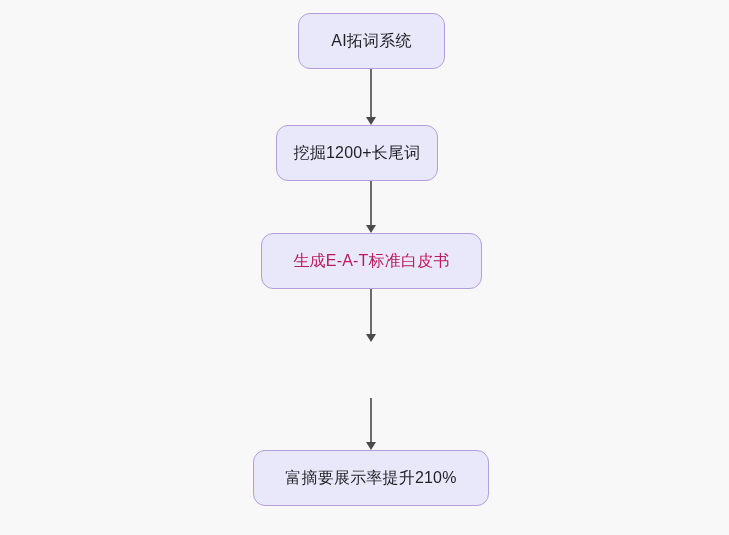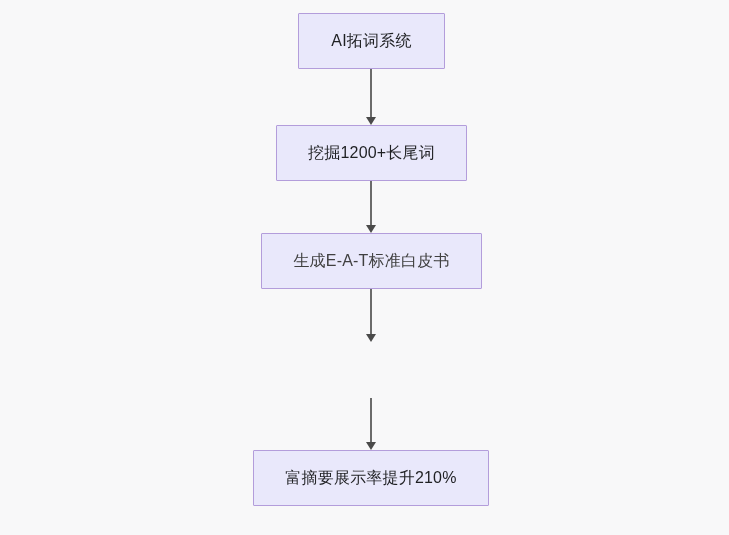--- a/index.html
+++ b/index.html
@@ -16,21 +16,21 @@
   #flowchart-canvas {
     position: relative;
     width: 729px;
     height: 535px;
   }
   .node {
     position: absolute;
     box-sizing: border-box;
     background: #e9e8fb;
     border: 1.4px solid #b39ddb;
-    border-radius: 1px;
+    border-radius: 12px;
     display: flex;
     align-items: center;
     justify-content: center;
     height: 56px;
   }
   .node-label {
     font-size: 16px;
     line-height: 1.2;
     color: #1f2023;
     letter-spacing: 0.2px;
@@ -61,26 +61,26 @@
 </style>
 </head>
 <body style="background: rgb(248, 248, 249);">
 
 <div id="flowchart-canvas">
 
   <div class="node" style="left: 298px; top: 13px; width: 147px; background: rgb(233, 232, 251); border-color: rgb(179, 157, 219);">
     <span class="node-label" style="color: rgb(31, 32, 35);">AI拓词系统</span>
   </div>
 
-  <div class="node" style="left: 276px; top: 125px; width: 191px; background: rgb(233, 232, 251); border-color: rgb(179, 157, 219);">
+  <div class="node" style="left: 276px; top: 125px; width: 162px; background: rgb(233, 232, 251); border-color: rgb(179, 157, 219);">
     <span class="node-label" style="color: rgb(31, 32, 35);">挖掘1200+长尾词</span>
   </div>
 
   <div class="node" style="left: 261px; top: 233px; width: 221px; background: rgb(233, 232, 251); border-color: rgb(179, 157, 219);">
-    <span class="node-label" style="color: #404040;">生成E-A-T标准白皮书</span>
+    <span class="node-label" style="color: #be185d;">生成E-A-T标准白皮书</span>
   </div>
 
 
   <div class="node" style="left: 253px; top: 450px; width: 236px; background: rgb(233, 232, 251); border-color: rgb(179, 157, 219);">
     <span class="node-label" style="color: rgb(31, 32, 35);">富摘要展示率提升210%</span>
   </div>
 
   <div class="edge" style="left: 366px; top: 69px; height: 56px;">
     <div class="edge-line" style="height: 48px; background: rgb(107, 107, 107);"></div>
     <div class="edge-head"></div>

